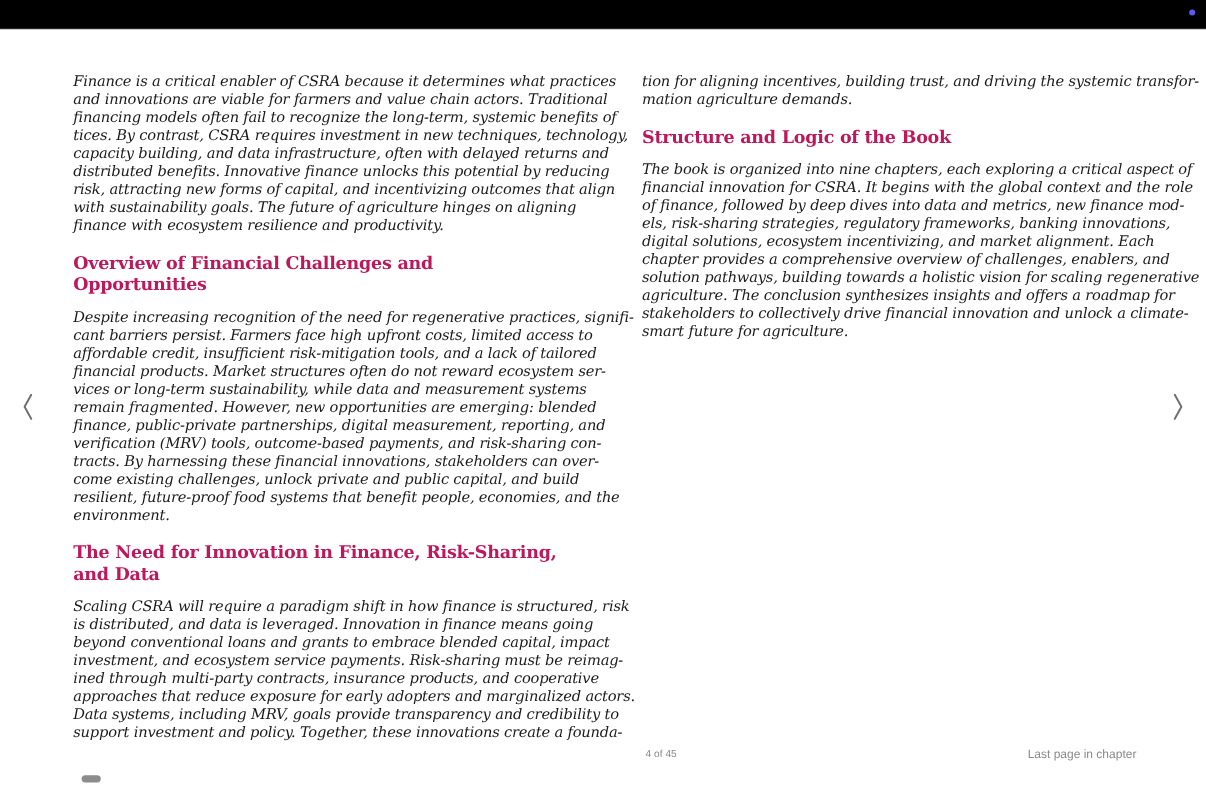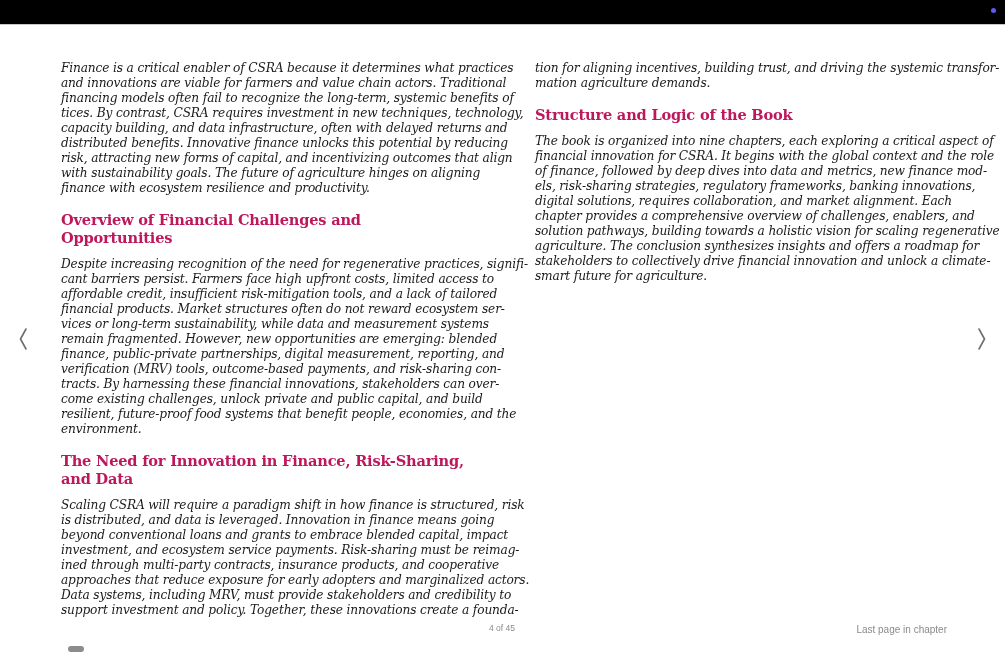--- a/index.html
+++ b/index.html
@@ -41,22 +41,22 @@
   }
   .line { display: block; white-space: nowrap; font-style: italic; }
   .nav-arrow {
     position: absolute; top: 326px; width: 16px; height: 26px;
     display: flex; align-items: center; justify-content: center;
     cursor: pointer;
   }
   .nav-prev { left: 15px; }
   .nav-next { left: 974px; }
   .footer-page {
-    position: absolute; top: 623px; left: 460px; width: 84px;
-    text-align: center;
+    position: absolute; top: 623px; left: 480px; width: 84px;
+    text-align: right;
     font-family: "Liberation Sans", "DejaVu Sans", sans-serif;
     font-size: 8.5px; color: #8a8a8a;
   }
   .footer-chapter {
     position: absolute; top: 624px; right: 58px;
     font-family: "Liberation Sans", "DejaVu Sans", sans-serif;
     font-size: 10px; color: #8a8a8a;
   }
   .progress-pill {
     position: absolute; left: 68px; top: 646px; width: 16px; height: 6px;
@@ -98,37 +98,37 @@
     <span class="line">environment.</span>
   </div>
   <h2 class="heading" style="margin-top:2px;">The Need for Innovation in Finance, Risk-Sharing, and Data</h2>
   <div class="para">
     <span class="line">Scaling CSRA will require a paradigm shift in how finance is structured, risk</span>
     <span class="line">is distributed, and data is leveraged. Innovation in finance means going</span>
     <span class="line">beyond conventional loans and grants to embrace blended capital, impact</span>
     <span class="line">investment, and ecosystem service payments. Risk-sharing must be reimag-</span>
     <span class="line">ined through multi-party contracts, insurance products, and cooperative</span>
     <span class="line">approaches that reduce exposure for early adopters and marginalized actors.</span>
-    <span class="line">Data systems, including MRV, must provide stakeholders and credibility to</span>
+    <span class="line">Data systems, including MRV, goals provide transparency and credibility to</span>
     <span class="line">support investment and policy. Together, these innovations create a founda-</span>
   </div>
 </div>
 
 <div class="column col-right">
   <div class="para">
     <span class="line">tion for aligning incentives, building trust, and driving the systemic transfor-</span>
     <span class="line">mation agriculture demands.</span>
   </div>
   <h2 class="heading" style="margin-top:2px;">Structure and Logic of the Book</h2>
   <div class="para">
     <span class="line">The book is organized into nine chapters, each exploring a critical aspect of</span>
     <span class="line">financial innovation for CSRA. It begins with the global context and the role</span>
     <span class="line">of finance, followed by deep dives into data and metrics, new finance mod-</span>
     <span class="line">els, risk-sharing strategies, regulatory frameworks, banking innovations,</span>
-    <span class="line">digital solutions, requires collaboration, and market alignment. Each</span>
+    <span class="line">digital solutions, ecosystem incentivizing, and market alignment. Each</span>
     <span class="line">chapter provides a comprehensive overview of challenges, enablers, and</span>
     <span class="line">solution pathways, building towards a holistic vision for scaling regenerative</span>
     <span class="line">agriculture. The conclusion synthesizes insights and offers a roadmap for</span>
     <span class="line">stakeholders to collectively drive financial innovation and unlock a climate-</span>
     <span class="line">smart future for agriculture.</span>
   </div>
 </div>
 
 <div class="nav-arrow nav-prev">
   <svg width="10" height="22" viewBox="0 0 10 22">

